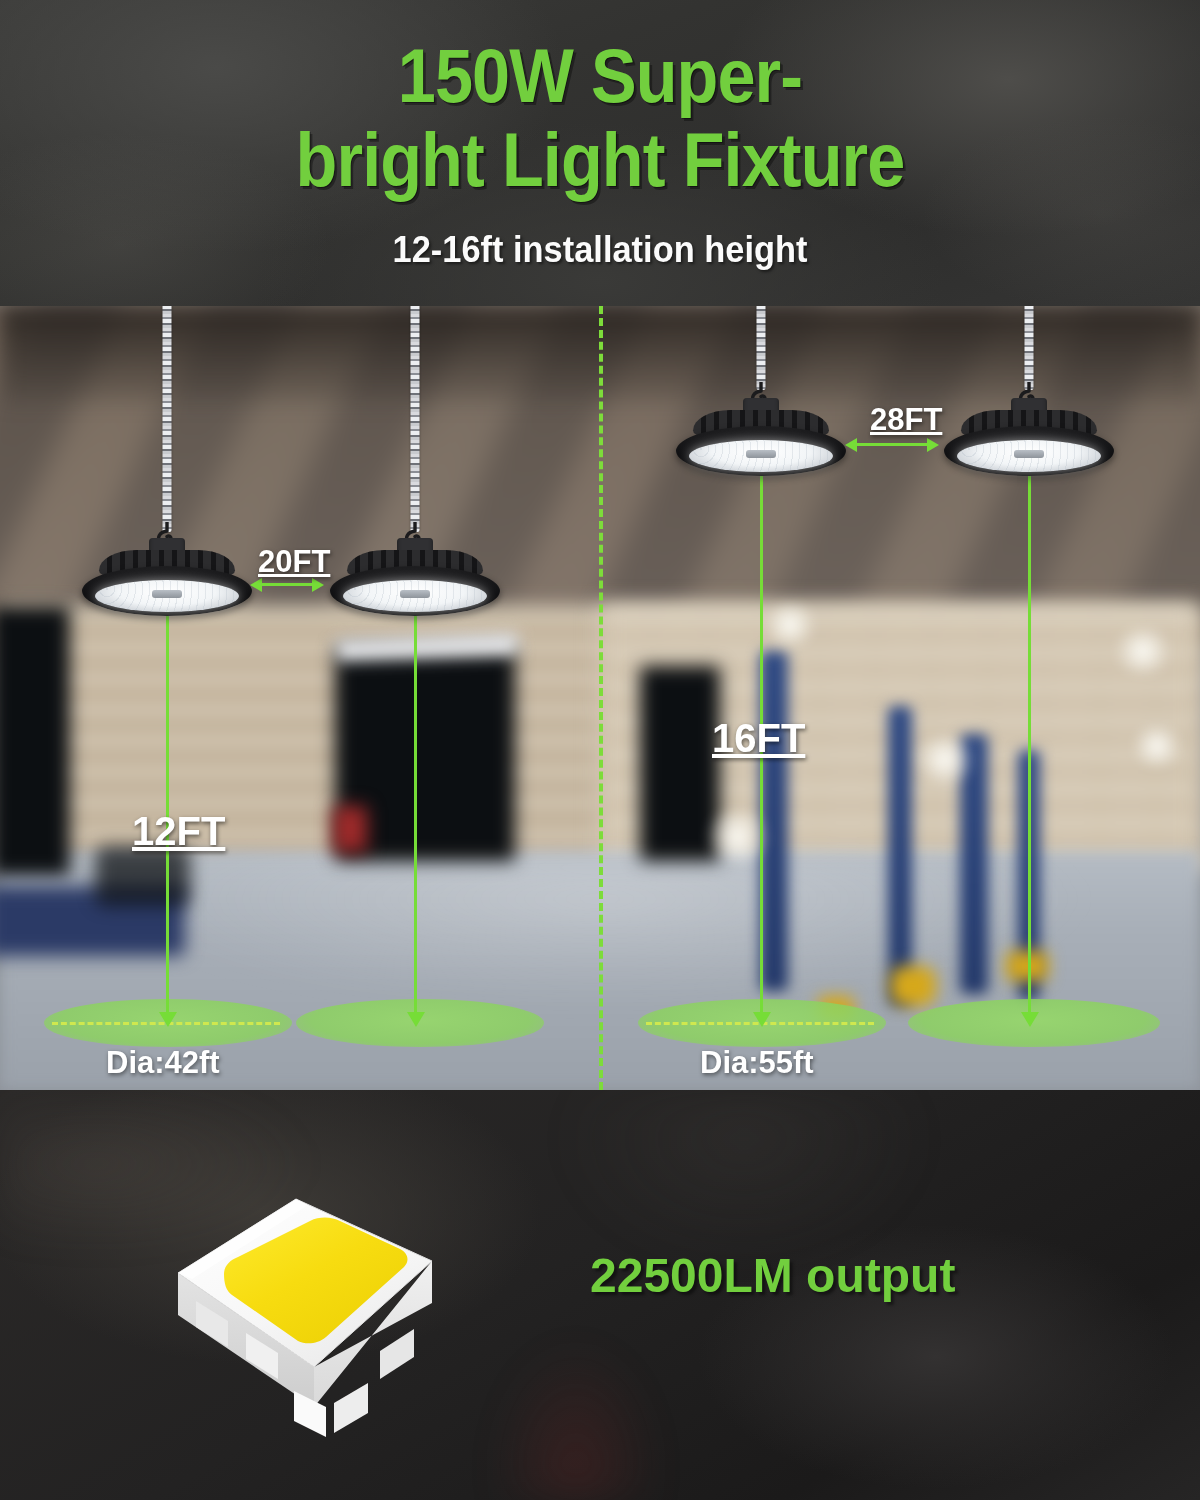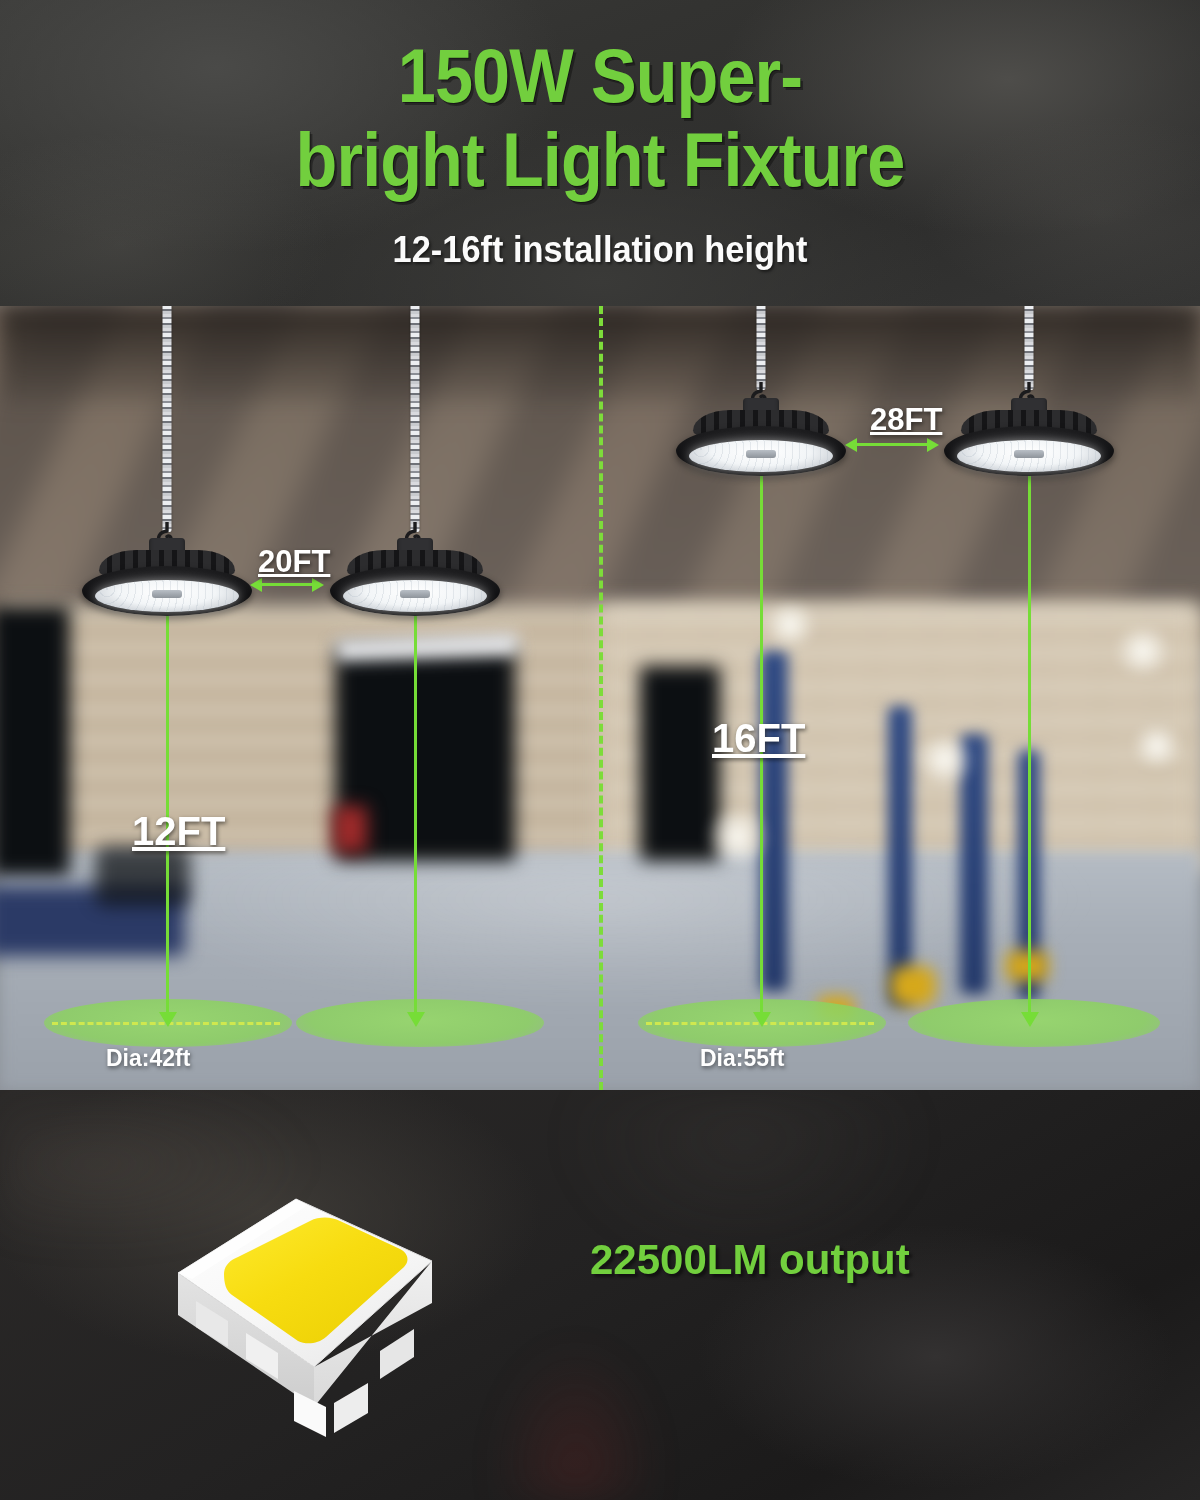--- a/index.html
+++ b/index.html
@@ -187,21 +187,21 @@
     position:absolute;
     font-family:"Liberation Sans", sans-serif; font-weight:bold;
     color:#ffffff; text-shadow:1px 2px 4px rgba(0,0,0,.55);
     white-space:nowrap;
     text-decoration:underline;
   }
   .ft-big { font-size:40px; }
   .ft-sm  { font-size:31px; }
   .dia-label {
     position:absolute;
-    font-family:"Liberation Sans", sans-serif; font-weight:bold; font-size:23px;
+    font-family:"Liberation Sans", sans-serif; font-weight:bold; font-size:31px;
     color:#ffffff; text-shadow:1px 2px 4px rgba(0,0,0,.5); white-space:nowrap;text-align:right;
   }
 
   
   .bottom {
     position:absolute; left:0; top:1090px; width:1200px; height:410px;
     background:
       radial-gradient(ellipse 420px 230px at 22% 30%, #3d3a36 0%, rgba(61,58,54,0) 66%),
       radial-gradient(ellipse 360px 200px at 78% 65%, #333131 0%, rgba(51,49,49,0) 66%),
       linear-gradient(150deg,#2b2928 0%, #232222 45%, #1b1a1a 78%, #262525 100%);
@@ -217,23 +217,23 @@
   }
 
   .led { position:absolute; left:118px; top:1155px; width:360px; height:320px; }
 
   .bot-text { position:absolute; left:590px; top:1222px; width:540px; }
   .bot-line1 {
     font-family:"Liberation Sans", sans-serif; font-weight:normal; font-size:44px;
     line-height:54px; color:#ffffff; text-shadow:2px 2px 4px rgba(0,0,0,.6); white-space:nowrap;
   }
   .bot-line2 {
-    font-family:"Liberation Sans", sans-serif; font-weight:bold; font-size:42px;
+    font-family:"Liberation Sans", sans-serif; font-weight:bold; font-size:48px;
     line-height:72px; color:#72cf3e; text-shadow:3px 3px 3px rgba(0,0,0,.45); white-space:nowrap;
-    margin-top:2px;
+    margin-top:18px;
   }
 </style>
 </head>
 <body>
 
 <div class="page">
 
   <div class="header">
     <div class="title-wrap">
       <span class="title-line">150W Super-</span>

